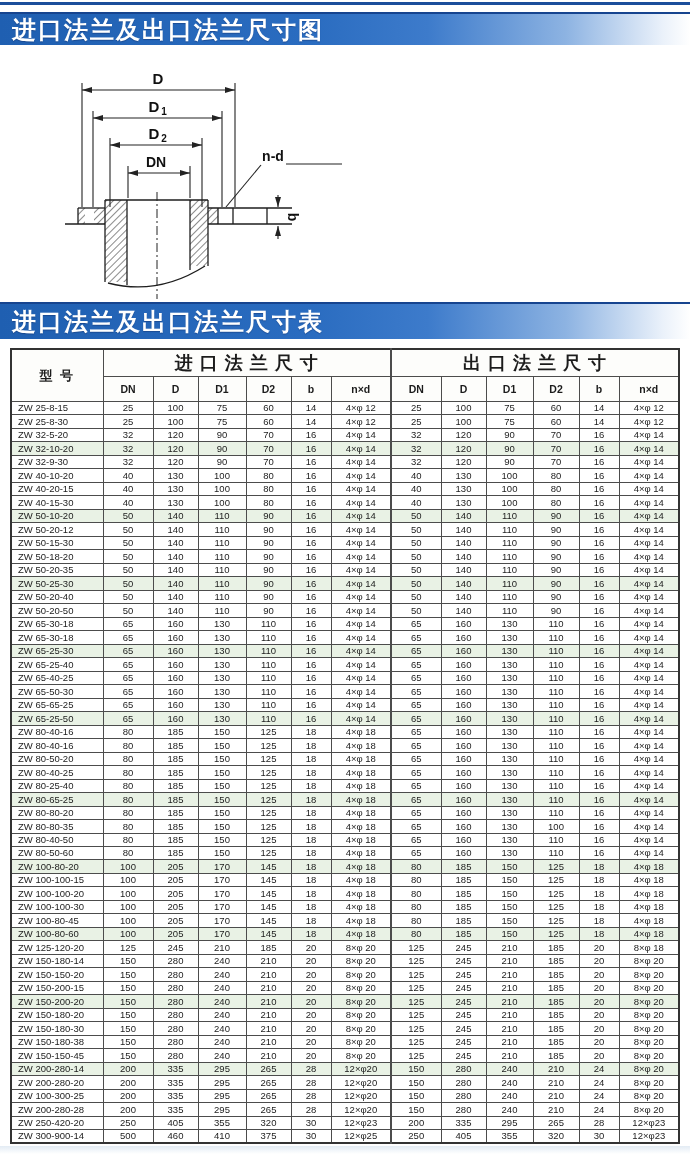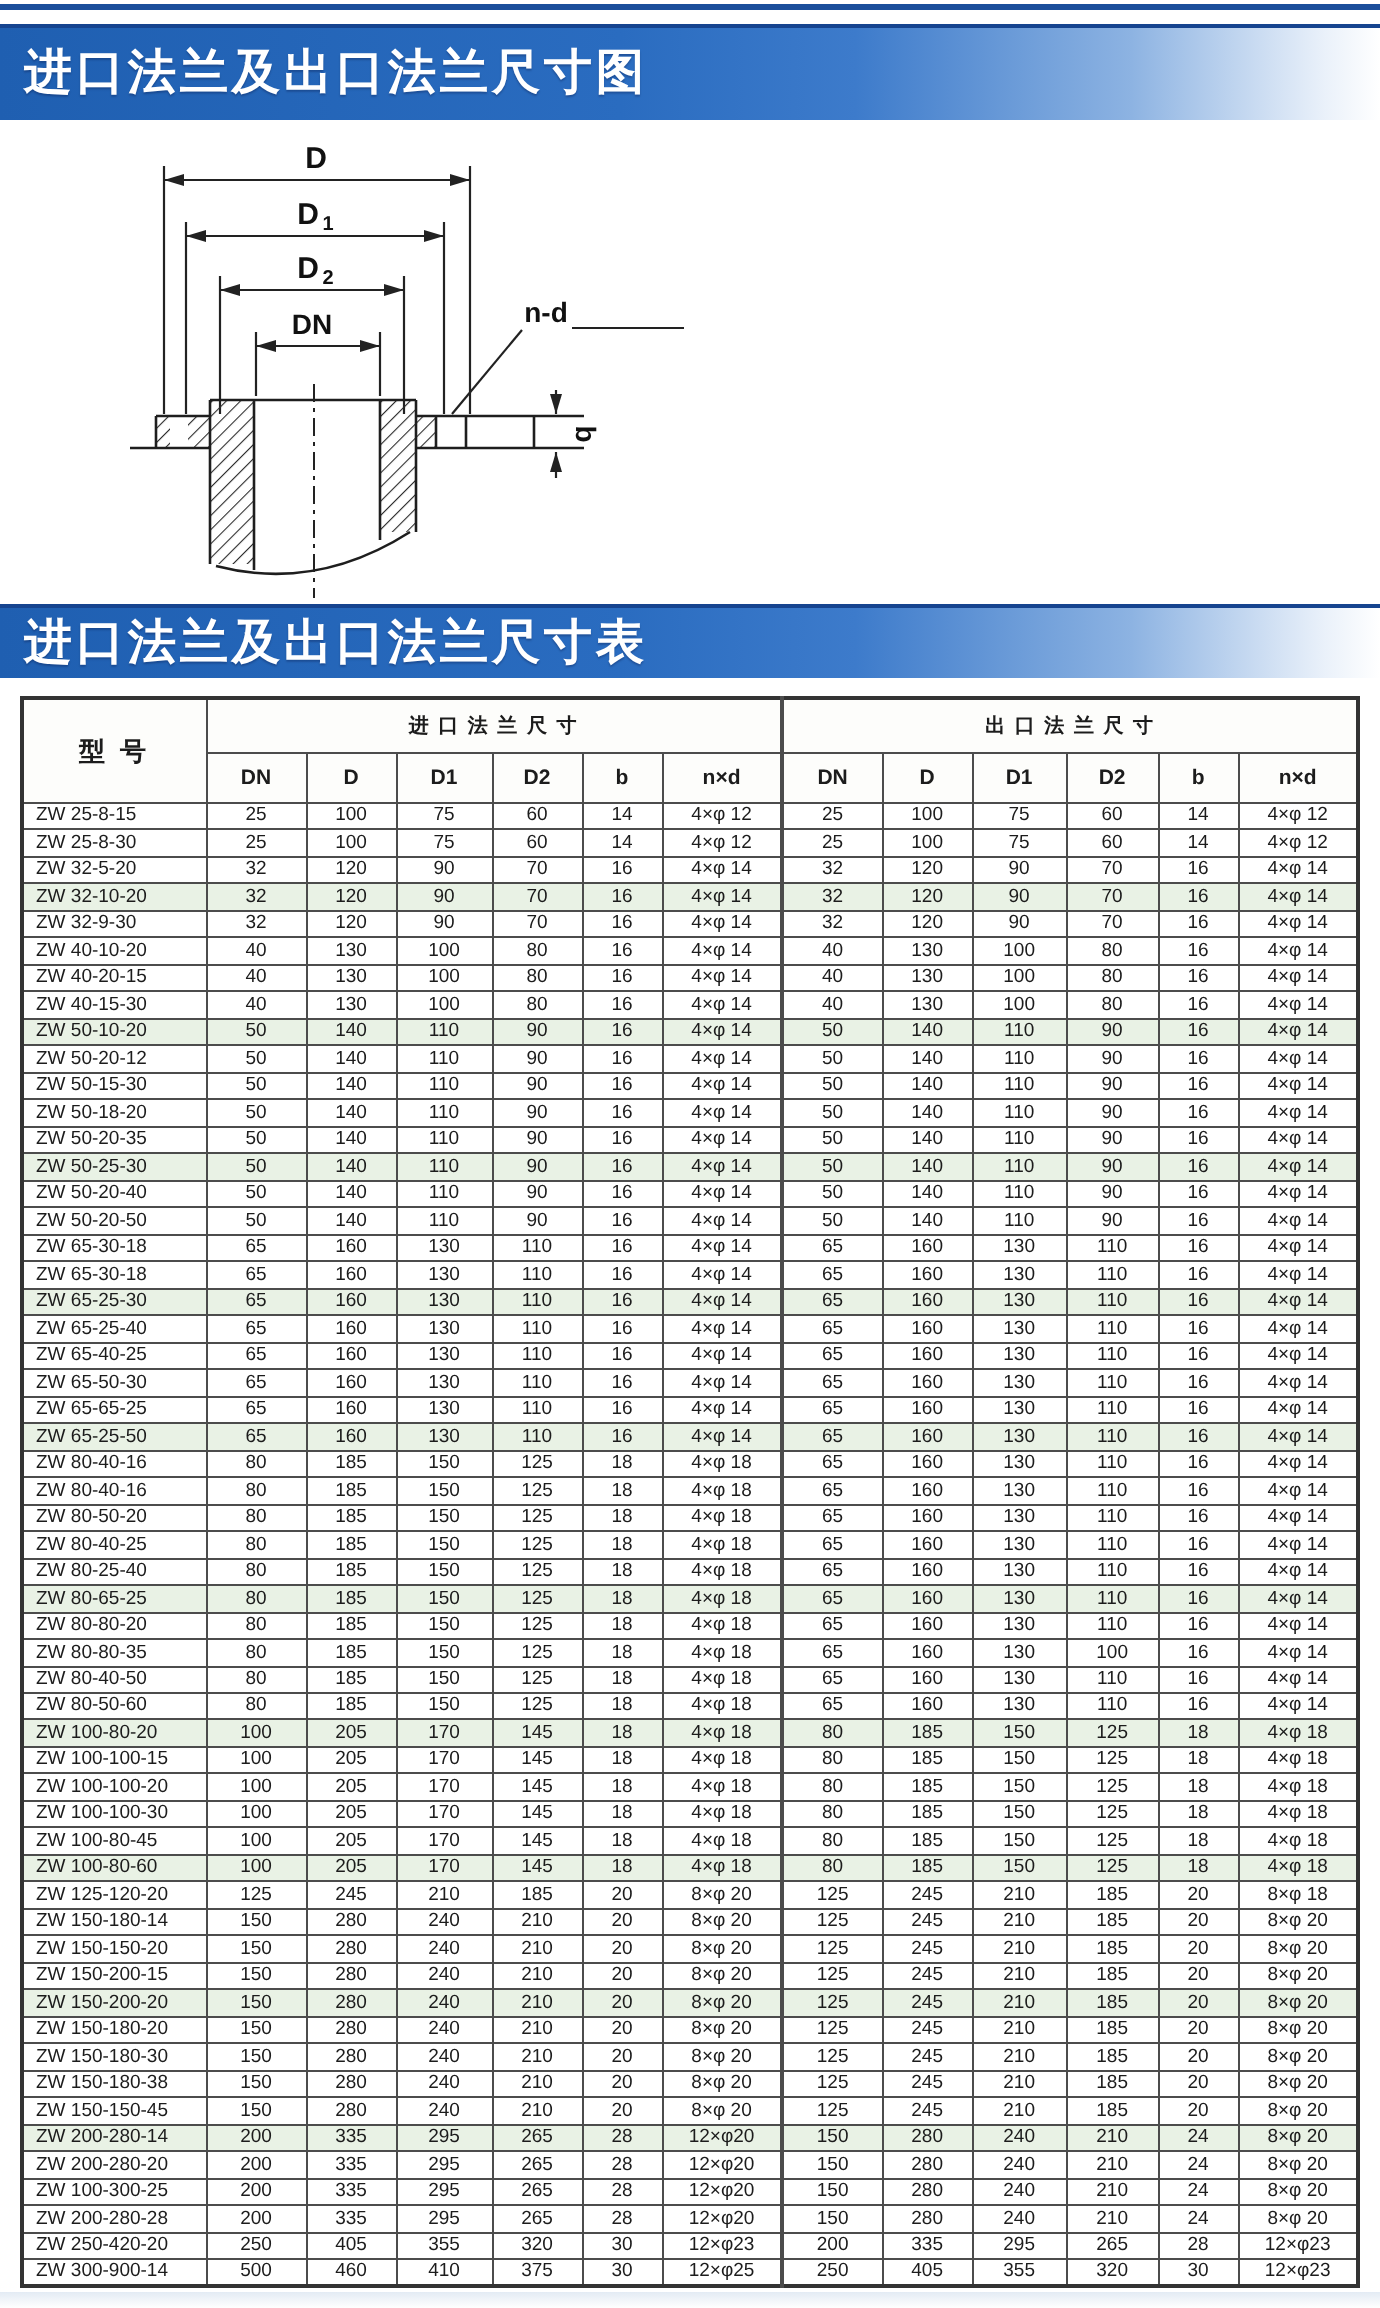--- a/index.html
+++ b/index.html
@@ -3,21 +3,21 @@
 <meta charset="utf-8">
 <style>
   html,body{margin:0;padding:0;}
   body{
     width:690px;height:1154px;position:relative;background:#ffffff;
     font-family:"Liberation Sans","DejaVu Sans",sans-serif;
     -webkit-font-smoothing:antialiased;overflow:hidden;
   }
   .topline{position:absolute;top:2px;left:0;width:100%;height:3px;background:#1b4e9b;}
   .titlebar{
-    position:absolute;left:0;width:100%;height:48px;
+    position:absolute;left:0;width:100%;height:33px;
     background:linear-gradient(90deg,#1f5fb1 0%,#2a6cc0 45%,#3d7bcb 62%,#8db3e2 82%,#eaf1fa 96%,#ffffff 100%);
     border-top:2px solid #16448f;
     display:flex;align-items:center;box-sizing:border-box;
   }
   .titlebar .t{
     color:#ffffff;font-weight:bold;font-size:24px;letter-spacing:2px;
     padding-left:12px;line-height:1;text-shadow:0 1px 1px rgba(0,0,40,.25);
   }
   #bar1{top:12px;}
   #bar2{top:302px;height:37px;}
@@ -28,21 +28,21 @@
     position:absolute;left:10px;top:348px;width:668px;
     border-collapse:collapse;table-layout:fixed;
     font-family:"Liberation Sans","DejaVu Sans",sans-serif;
   }
   #spec-table th,#spec-table td{
     border:1px solid #4c4c4c;padding:0;text-align:center;color:#1c1c1c;
     overflow:hidden;white-space:nowrap;
   }
   #spec-table{border:2px solid #333;}
   #spec-table thead th{font-weight:bold;background:#fdfdfb;}
-  .group-h{font-size:10px;height:26px;letter-spacing:1px;white-space:pre;}
+  .group-h{font-size:18px;height:26px;letter-spacing:1px;white-space:pre;}
   .model-h{font-size:13px;white-space:pre;letter-spacing:2px;}
   .sub-h{font-size:10.5px;height:24px;}
   #spec-table tbody tr{height:13.49px;padding-left:21px;}
   #spec-table tbody td{font-size:9.5px;line-height:1;}
   #spec-table td.model{text-align:left;padding-left:6px;}
   #spec-table .sep{border-right-width:2px;}
   #spec-table tbody tr.hl td{background:#e9f2e5;}
   .bottomband{position:absolute;left:0;top:1146px;width:100%;height:8px;
     background:linear-gradient(180deg,#e3ebf4,#ffffff);}
 </style>

